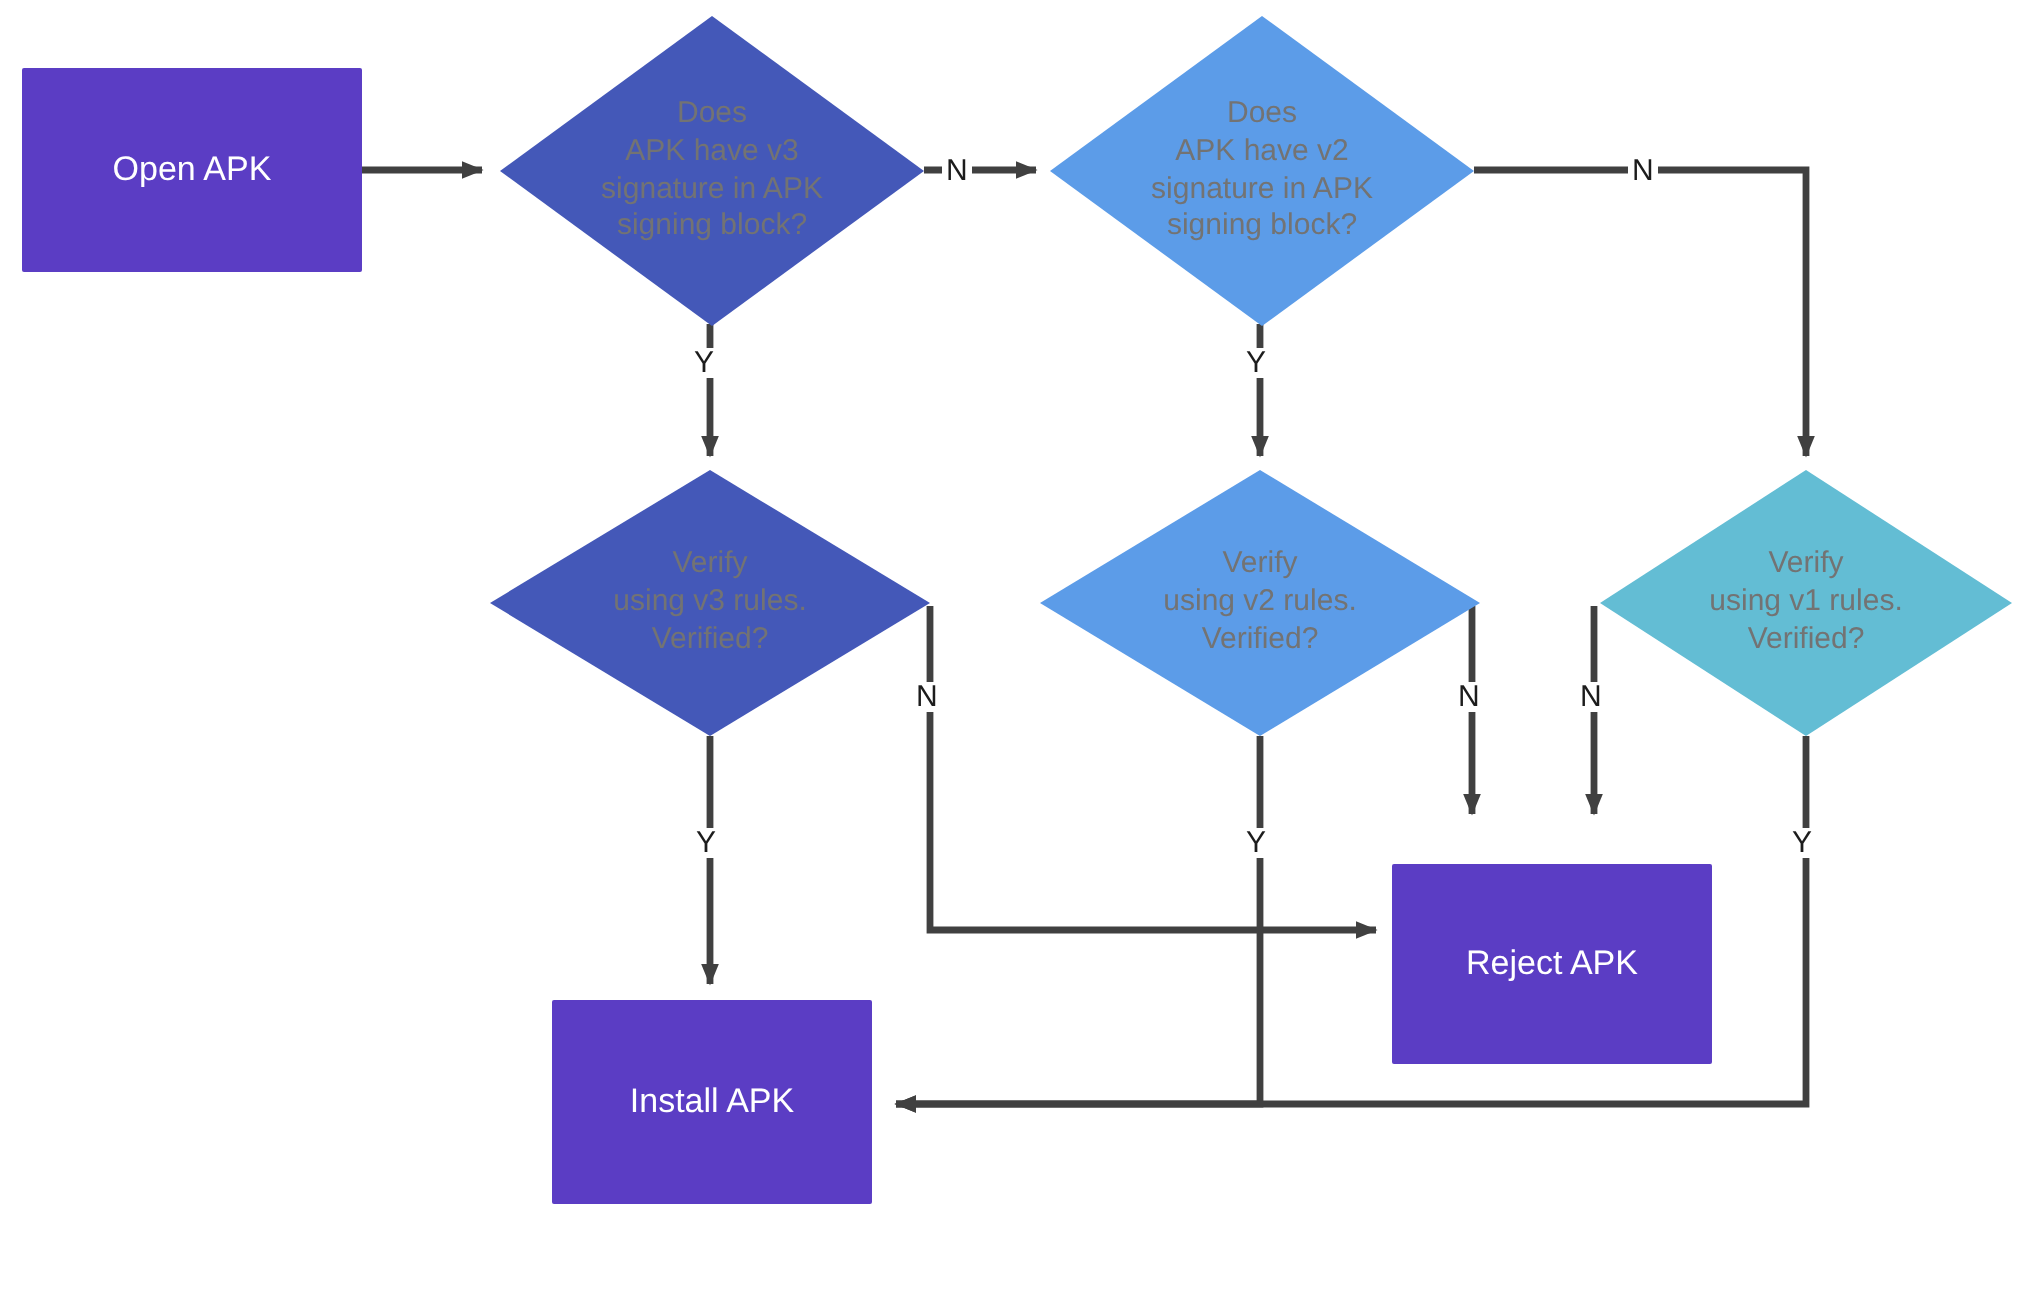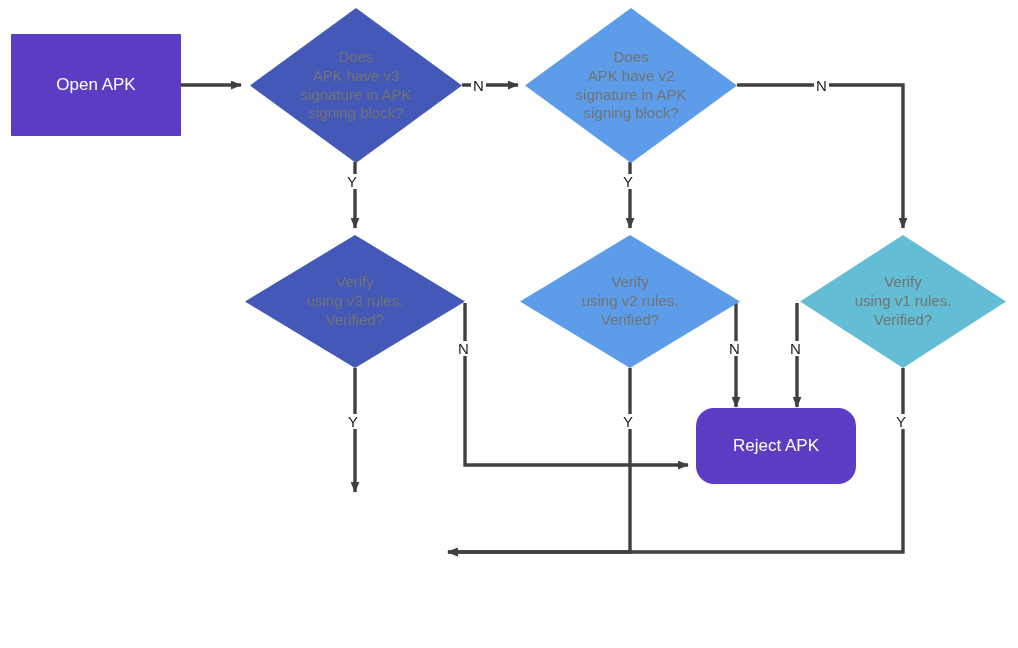--- a/index.html
+++ b/index.html
@@ -103,22 +103,25 @@
 
   <div class="dia-wrap" style="left:800px;top:235px;width:206px;height:133px;">
     <svg class="dia-shape" viewBox="0 0 206 133" xmlns="http://www.w3.org/2000/svg">
       <polygon points="103,0 206,66.5 103,133 0,66.5" fill="#63bdd4"></polygon>
     </svg>
     <div class="dia-txt">Verify
 using v1 rules.
 Verified?</div>
   </div>
 
+  <div class="node box" style="left:276px;top:500px;width:160px;height:102px;background:#5b3dc4;">
+    <span class="lbl">Install APK</span>
+  </div>
 
-  <div class="node box" style="left:696px;top:408px;width:160px;height:76px;background:#5b3dc4;border-radius:18px;">
+  <div class="node box" style="left:696px;top:432px;width:160px;height:100px;background:#5b3dc4;">
     <span class="lbl">Reject APK</span>
   </div>
 
   <div class="elabel" style="left:471px;top:78px;">N</div>
 
   <div class="elabel" style="left:345px;top:174px;">Y</div>
 
   <div class="elabel" style="left:814px;top:78px;">N</div>
 
   <div class="elabel" style="left:621px;top:174px;">Y</div>

